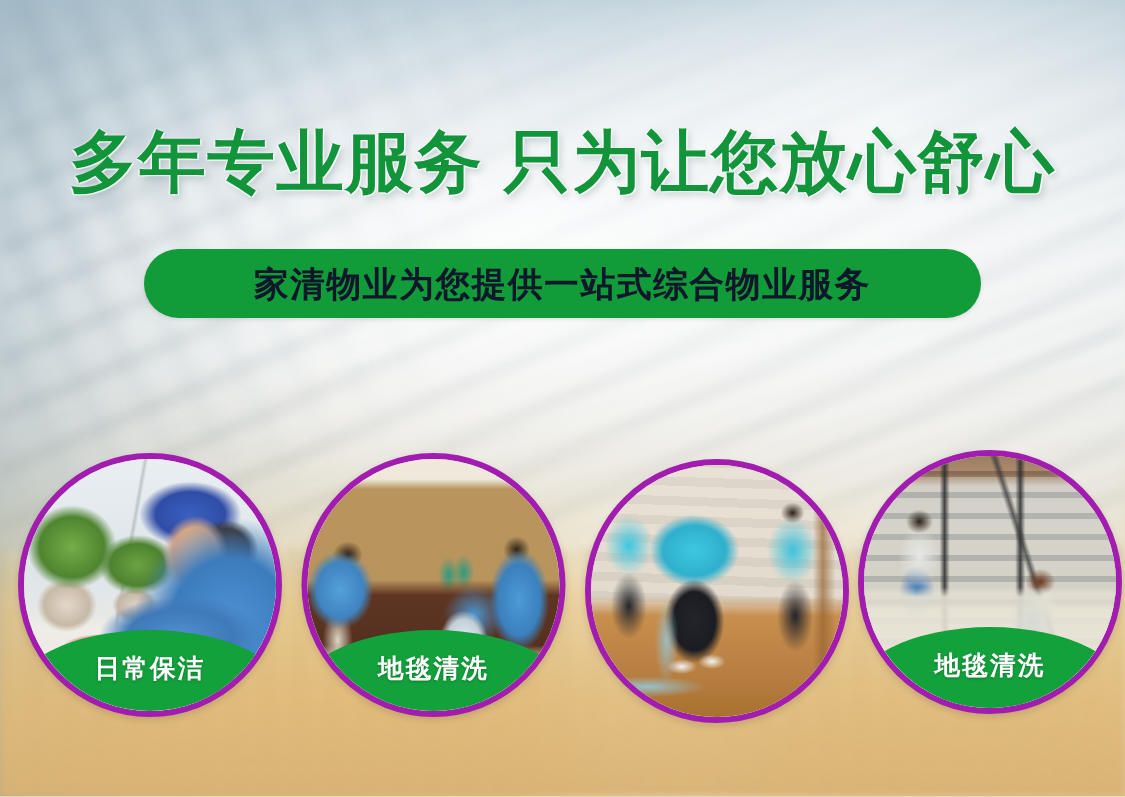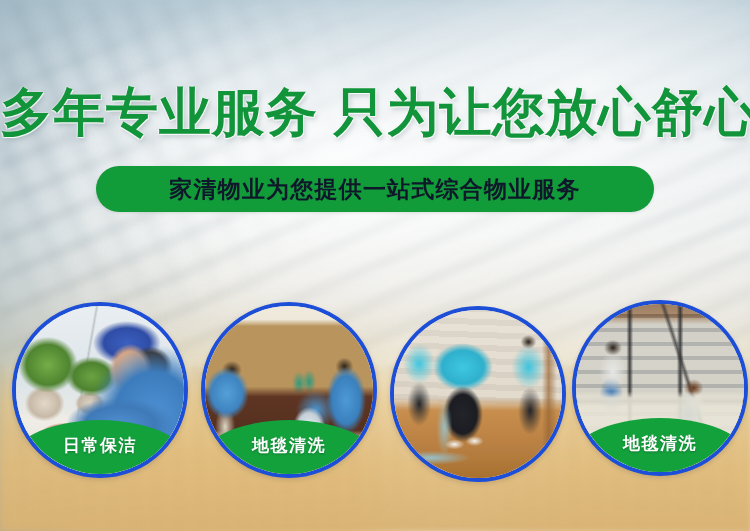--- a/index.html
+++ b/index.html
@@ -124,21 +124,21 @@
         rgba(255,255,255,0) 78%);
     filter:blur(6px);
     -webkit-mask-image:linear-gradient(to bottom, rgba(0,0,0,0) 58%, rgba(0,0,0,.85) 80%, rgba(0,0,0,.9) 100%);
     mask-image:linear-gradient(to bottom, rgba(0,0,0,0) 58%, rgba(0,0,0,.85) 80%, rgba(0,0,0,.9) 100%);
   }
 
   
   .headline {
     position:absolute; top:78px; left:0; width:750px;
     text-align:center;
-    font-size:52px;
+    font-size:45px;
     font-weight:bold;
     letter-spacing:1px;
     color:#12953a;
     white-space:nowrap;
     text-shadow:
       0 0 2px rgba(255,255,255,.95),
       1px 1px 0 rgba(255,255,255,.75),
       -1px 1px 0 rgba(255,255,255,.55),
       2px 3px 5px rgba(90,110,120,.28);
     z-index:5;
@@ -174,21 +174,21 @@
     z-index:4;
     text-shadow:0 1px 1px rgba(255,255,255,.55);
   }
   .subtitle .l2 { display:block; }
 
   
   .circles { position:absolute; left:0; top:0; width:750px; height:531px; z-index:6; }
   .circle {
     position:absolute;
     border-radius:50%;
-    border:4px solid #1d4ed8;
+    border:4px solid #a21caf;
     overflow:hidden;
     background:#cfd6d4;
     box-shadow:0 2px 5px rgba(0,0,0,.12);
   }
   .photo { position:absolute; inset:0; }
   .cap-band {
     position:absolute; left:-6%; right:-6%; bottom:-14%;
     height:46%;
     background:#13a13c;
     border-radius:50% 50% 0 0 / 62% 62% 0 0;

